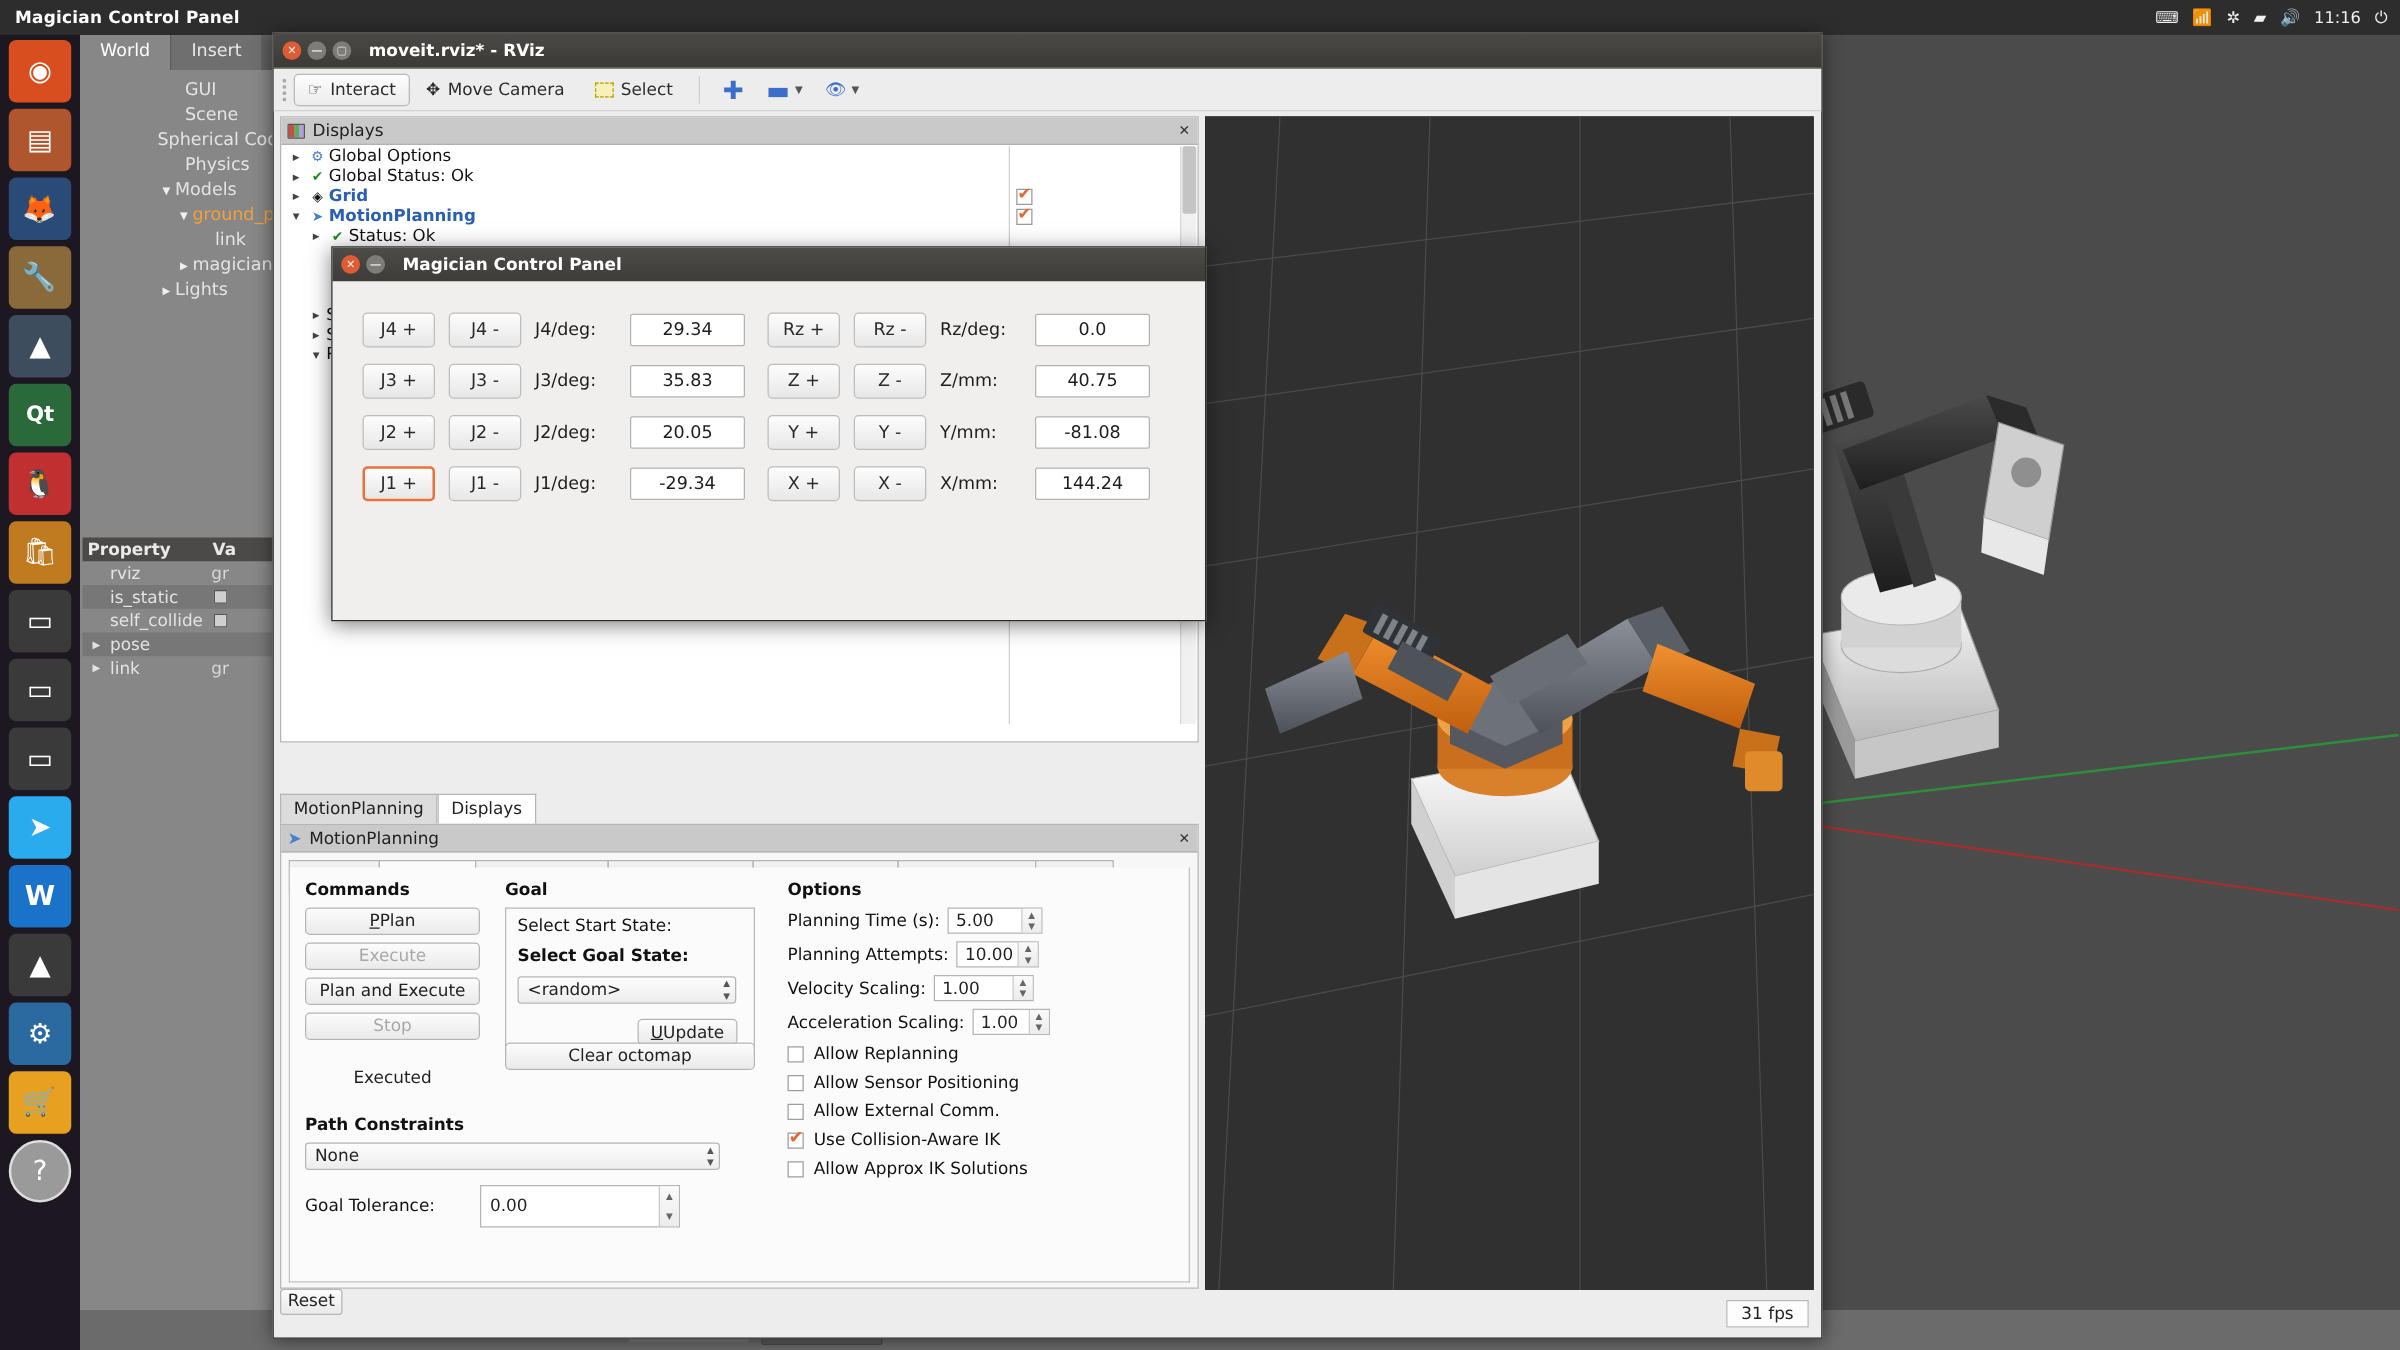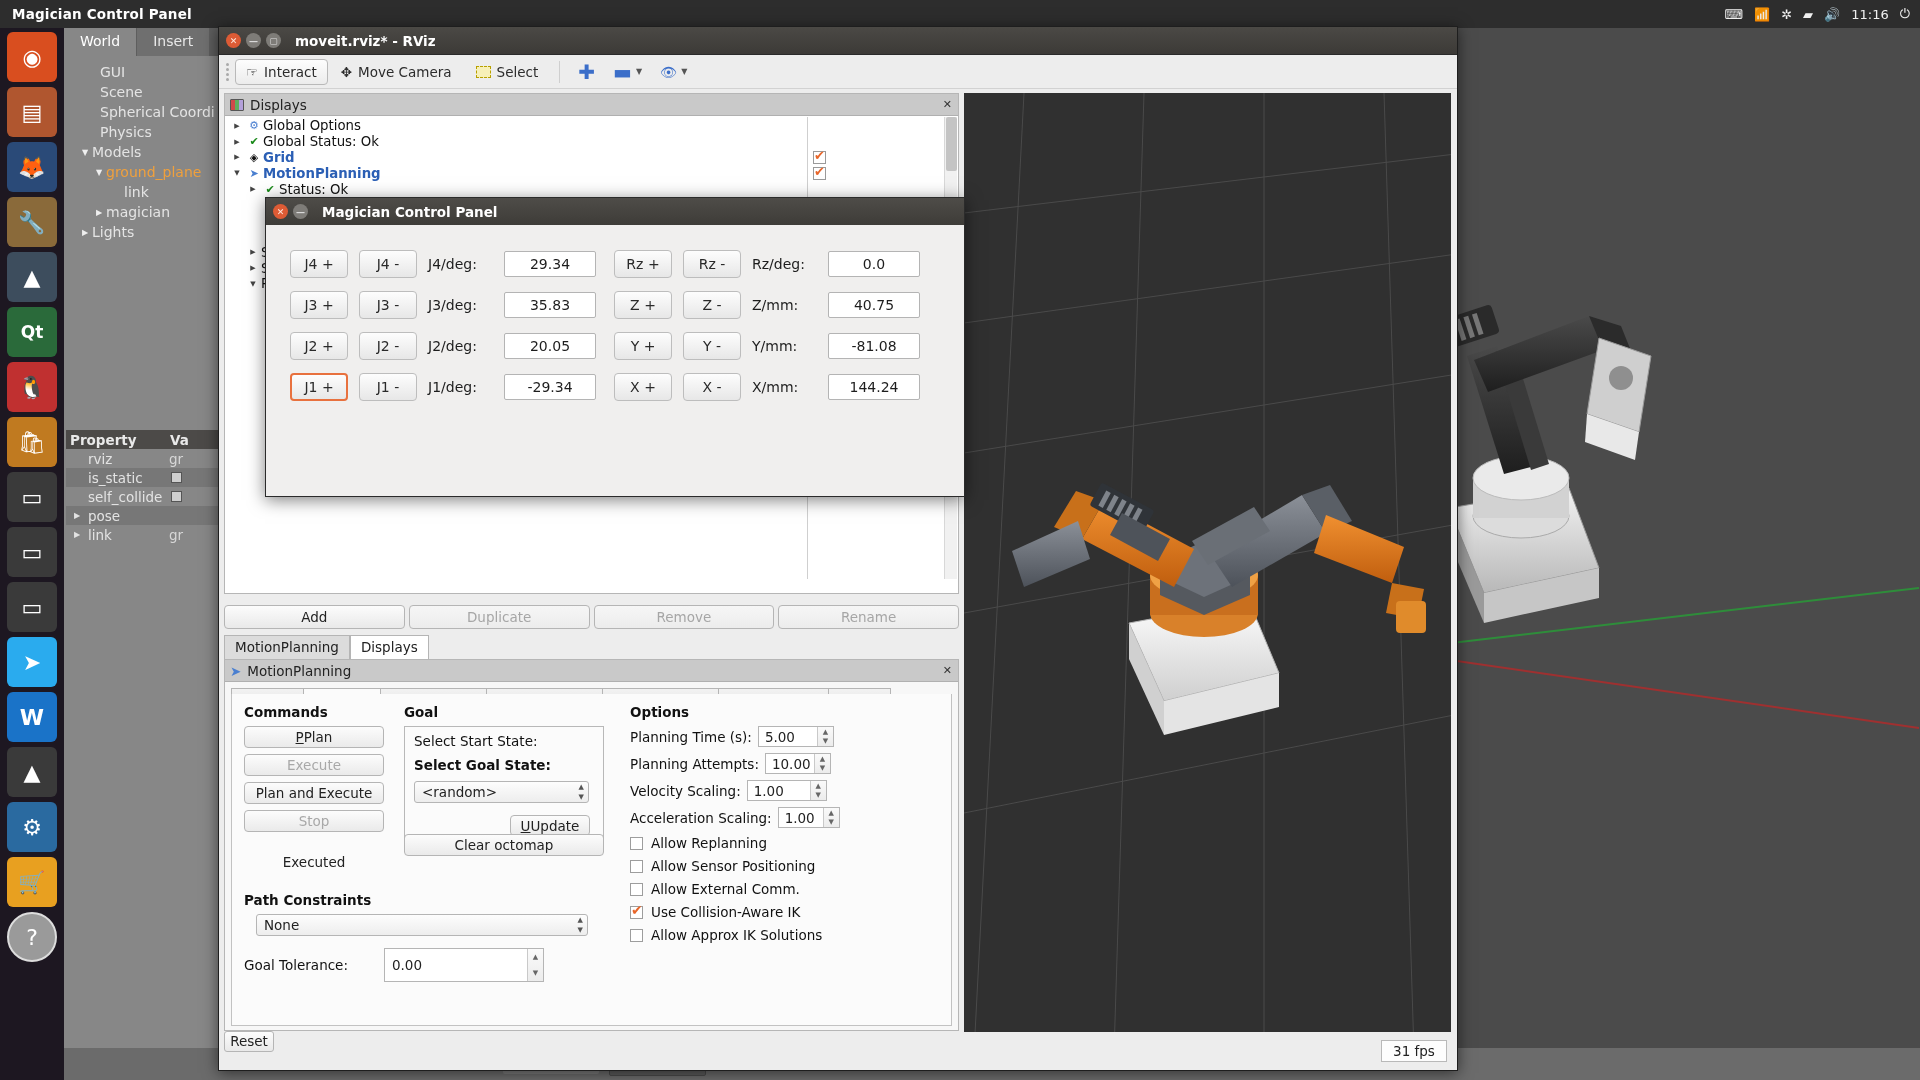--- a/index.html
+++ b/index.html
@@ -49,21 +49,21 @@
     position: absolute; left: 0; top: 0; width: 155px; height: 1020px;
     background: #878787;
   }
   .gz-tabs { display: flex; height: 28px; background: #5e5e5e; }
   .gz-tab {
     padding: 5px 16px 4px 16px; color: #e8e8e8; font-size: 14px;
     background: #6f6f6f; margin-right: 1px;
   }
   .gz-tab.active { background: #878787; color: #ffffff; }
   .gz-tree { padding: 6px 0 0 0; font-size: 14px; color: #e4e4e4; }
-  .gz-node { padding: 2px 0 2px 0; display: flex; align-items: center; white-space: nowrap; }
+  .gz-node { padding: 2px 0 2px 0; display: flex; align-items: center; white-space: nowrap; margin-left: 48px; }
   .gz-arrow { width: 14px; text-align: center; font-size: 8px; color: #efefef; flex: 0 0 14px; }
   .gz-arrow.blank { visibility: hidden; }
   .gz-label.sel { color: #f0a03c; }
 
   #gz-prop-head {
     position: absolute; left: 2px; top: 402px; width: 153px; height: 19px;
     background: #4c4a48; color: #e9e9e9; font-size: 13.5px; font-weight: bold;
     display: flex; align-items: center;
   }
   #gz-prop-head .col1 { width: 100px; padding-left: 4px; }
@@ -244,21 +244,21 @@
   .clear-oct {
     position: absolute; left: 0; top: 130px; width: 200px; height: 22px;
     border: 1px solid #b5b5b5; border-radius:4px; background: linear-gradient(#fcfcfc,#eaeaea);
     font-size: 13.5px; display:flex;align-items:center;justify-content:center; color:#222;
   }
 
   .grp-path { position: absolute; left: 12px; top: 198px; width: 340px; }
   .path-sel {
     margin-top: 6px; width: 332px; height: 22px; border: 1px solid #b5b5b5; border-radius: 3px;
     background: linear-gradient(#fdfdfd,#ededed); font-size: 13.5px;
-    display:flex; align-items:center; padding-left: 7px; position: relative; color:#222;margin-left:12px;
+    display:flex; align-items:center; padding-left: 7px; position: relative; color:#222;
   }
   .gtol-row { display:flex; align-items:center; margin-top: 12px; font-size: 13.5px; color:#111; }
   .gtol-input {
     margin-left: 36px; width: 160px; height: 34px; border: 1px solid #b5b5b5;
     background: #fff; font-size: 13.5px; display:flex;align-items:center;padding-left:7px; position:relative;
     color:#222;
   }
 
   .grp-options { position: absolute; left: 398px; top: 10px; width: 300px; }
   .opt-row { display:flex; align-items:center; margin-top: 6px; font-size: 13.5px; color:#111; }
@@ -608,26 +608,20 @@
           <span class="tr-arrow">▶</span>
           <span class="tr-label">Scene Robot</span>
         </div>
         <div class="tree-row" style="padding-left:20px">
           <span class="tr-arrow">▼</span>
           <span class="tr-label">Planning Request</span>
         </div>
       </div>
     </div>
 
-    <div id="btnrow">
-      <div class="flat-btn">Add</div>
-      <div class="flat-btn dis">Duplicate</div>
-      <div class="flat-btn dis">Remove</div>
-      <div class="flat-btn dis">Rename</div>
-    </div>
 
     <div id="panel-tabs">
       <div class="ptab">MotionPlanning</div>
       <div class="ptab active">Displays</div>
     </div>
 
     <div id="mp-panel">
       <div class="panel-head" style="background:#c9c9c9">
         <span style="color:#4a7fd0">➤</span>
         <span>MotionPlanning</span>

